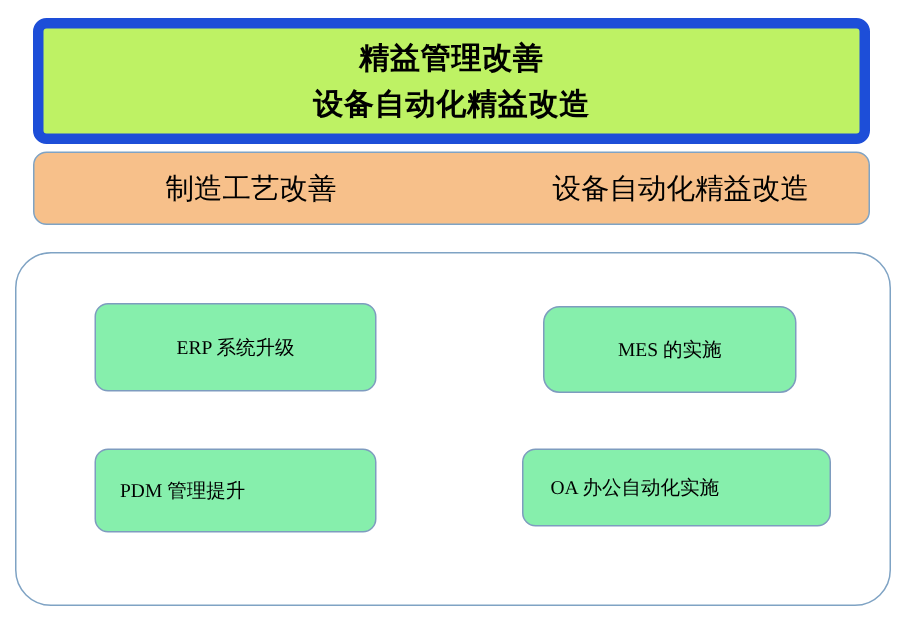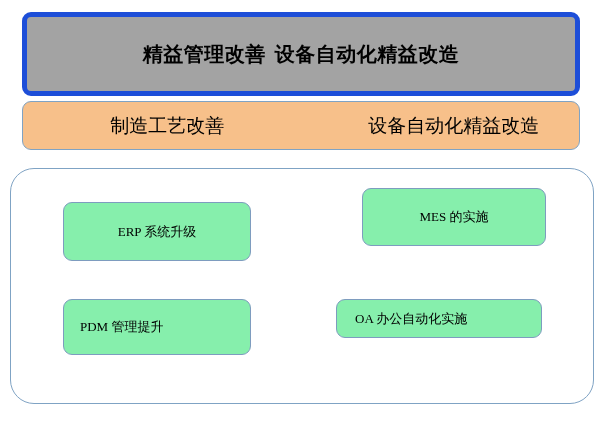--- a/index.html
+++ b/index.html
@@ -23,25 +23,25 @@
   }
 
   
   .banner-blue {
     position: absolute;
     left: 22px;
     top: 12px;
     width: 558px;
     height: 84px;
     box-sizing: border-box;
-    background: #a3a3a3;
-    border: 5px solid #1d4ed8;
+    background: #bef264;
+    border: 7px solid #1d4ed8;
     border-radius: 9px;
     display: flex;
-    flex-direction: row;
+    flex-direction: column;
     align-items: center;
     justify-content: center;
     gap: 9px;
   }
   .banner-blue .line {
     font-size: 20px;
     font-weight: bold;
     color: #000000;
     letter-spacing: 0.5px;
     line-height: 1.1;
@@ -96,23 +96,23 @@
     display: flex;
     align-items: center;
     font-size: 13px;
     color: #000000;
     white-space: nowrap;
   }
   .item-box.center-text { justify-content: center; }
   .item-box.left-text   { justify-content: flex-start; padding-left: 16px; text-align: right; }
 
   #item-erp { left: 63px;  top: 202px; width: 188px; height: 59px; }
-  #item-mes { left: 362px; top: 188px; width: 184px; height: 58px; }
+  #item-mes { left: 362px; top: 204px; width: 169px; height: 58px; border-radius: 11px; }
   #item-pdm { left: 63px;  top: 299px; width: 188px; height: 56px; }
-  #item-oa  { left: 336px; top: 299px; width: 206px; height: 39px; padding-left: 18px; }
+  #item-oa  { left: 348px; top: 299px; width: 206px; height: 52px; padding-left: 18px; }
 </style>
 </head>
 <body>
 
 <div id="diagram-canvas">
 
   <div class="banner-blue">
     <div class="line">精益管理改善</div>
     <div class="line">设备自动化精益改造</div>
   </div>

